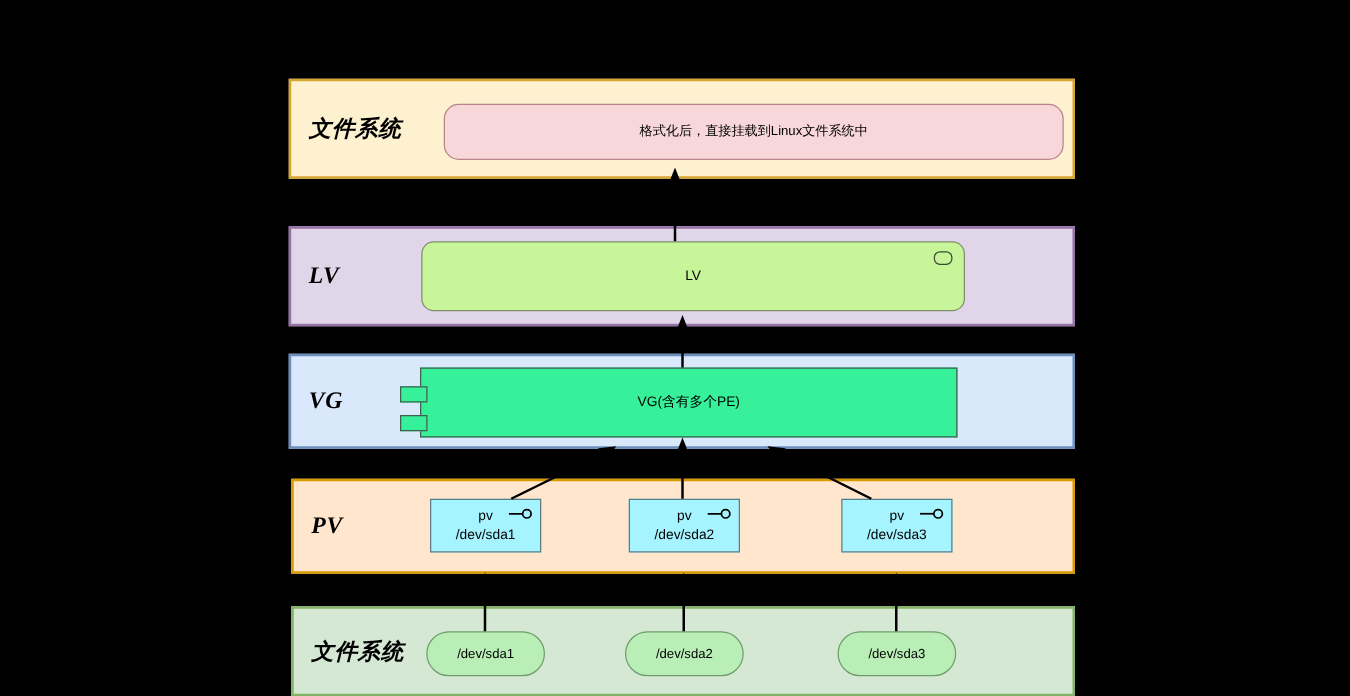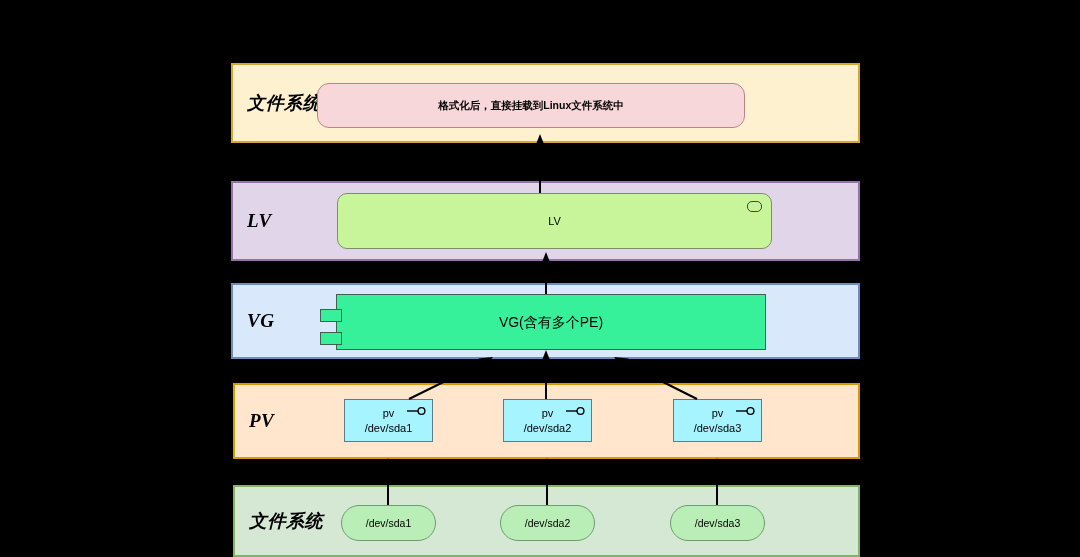--- a/index.html
+++ b/index.html
@@ -64,21 +64,21 @@
   }
   .lv-node {
     border-radius: 10px;
     background: #c9f59a;
     border-color: #7d8f6a;
     font-size: 11px;
   }
   .vg-node {
     background: #36f09a;
     border-color: #3f5f4f;
-    font-size: 14px;
+    font-size: 11px;
   }
   .pv-node {
     background: #a6f4ff;
     border-color: #5d7d84;
     flex-direction: column;
     font-size: 11px;
   }
   .part-node {
     background: #b9efb6;
     border-color: #6f9c6c;
@@ -131,21 +131,21 @@
   .arrowhead { fill: #000000; stroke: none; }
 </style>
 </head>
 <body>
 
 <div id="canvas">
 
   <div class="layer" style="left:231px; top:63px; width:629px; height:80px; background:#fdf1cf; border-color:#d6a630;">
     <div class="layer-label cjk">文件系统</div>
   </div>
-  <div class="node fs-node" style="left:317px; top:83px; width:428px; height:45px;font-weight:bold;">
+  <div class="node fs-node" style="left:355px; top:83px; width:496px; height:45px;">
     <span>格式化后，直接挂载到Linux文件系统中</span>
   </div>
 
   <div class="layer" style="left:231px; top:181px; width:629px; height:80px; background:#e1d5ea; border-color:#9673a6;">
     <div class="layer-label">LV</div>
   </div>
   <div class="node lv-node" style="left:337px; top:193px; width:435px; height:56px;">
     <span>LV</span>
     <span class="lv-socket"></span>
   </div>

